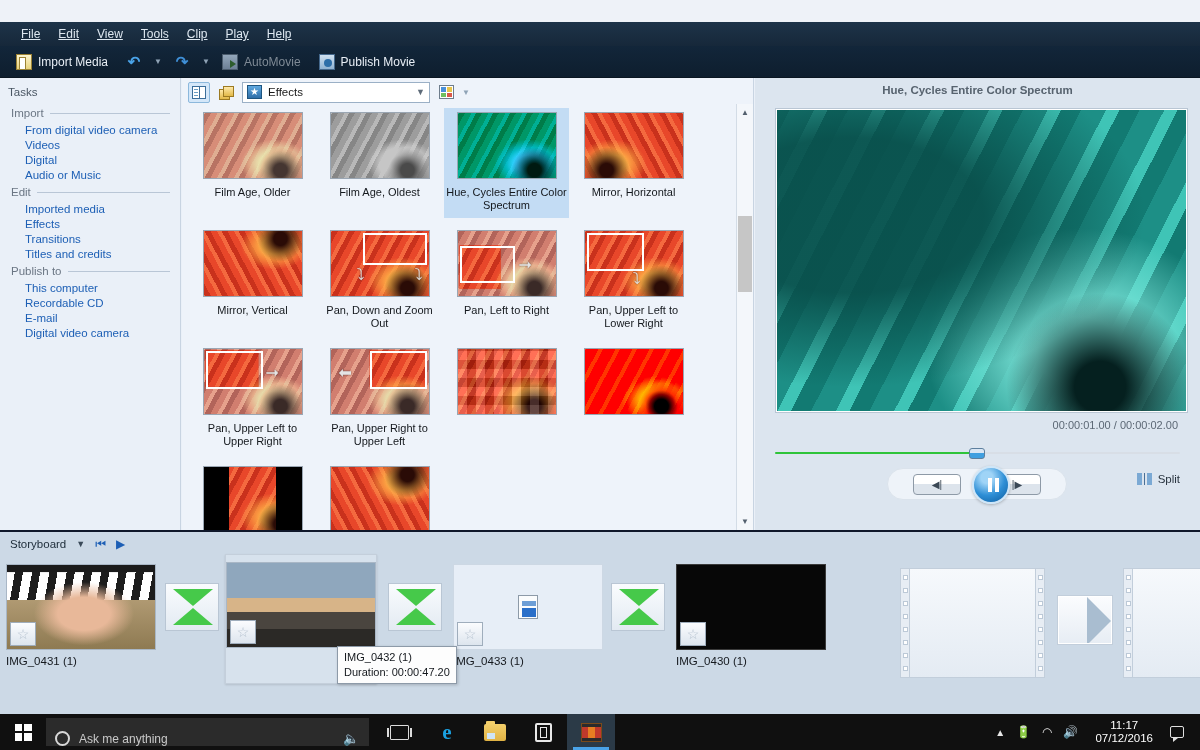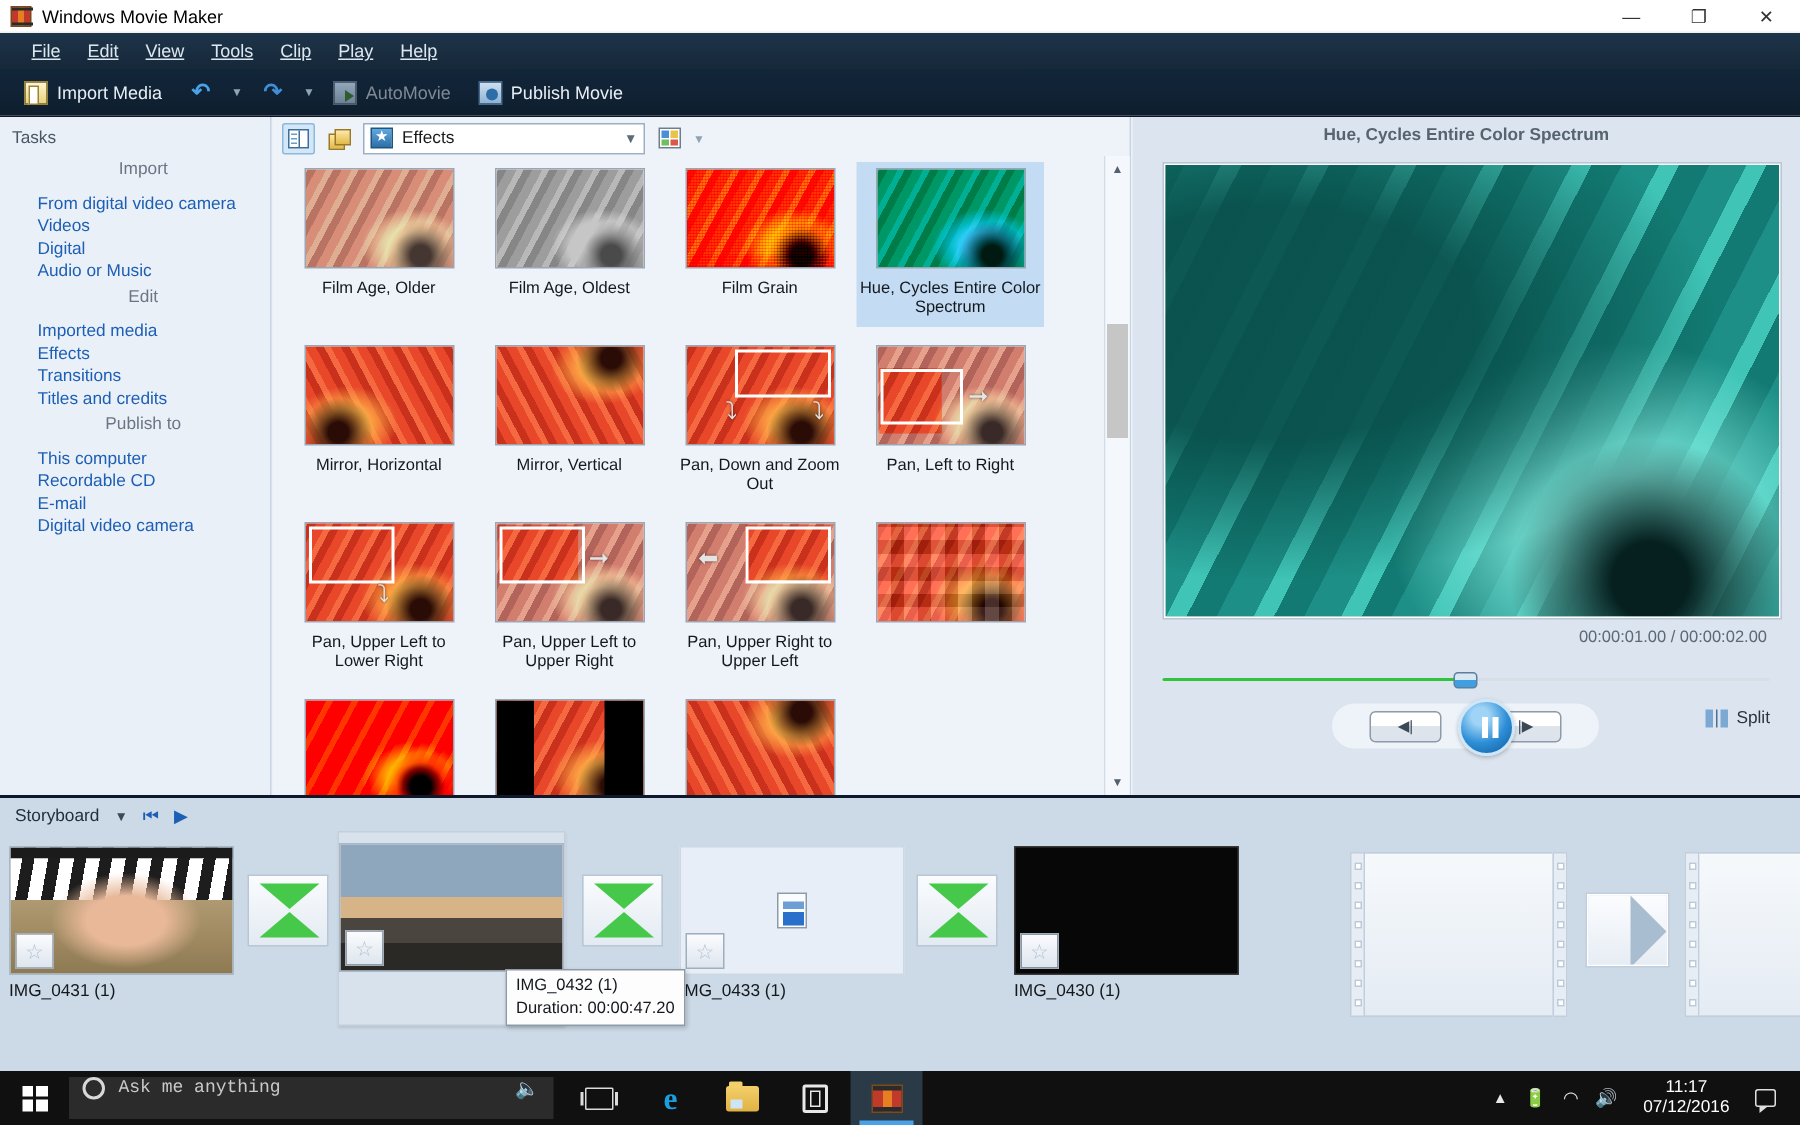--- a/index.html
+++ b/index.html
@@ -82,21 +82,21 @@
   
   .main { position:absolute; left:0; top:78px; width:1132px; height:452px; background:#eaf0f8; }
 
   
   .tasks {
     position:absolute; left:0; top:0; width:181px; height:452px;
     background:#eaf0f8; border-right:1px solid #c8d4e2;
     padding:8px 0 0 8px;
   }
   .tasks-title { font-size:11.5px; color:#4a5663; margin-bottom:9px; }
-  .tgroup { font-size:11.5px; color:#6b7684; display:flex; align-items:center; gap:6px; margin:4px 0 3px 3px;flex-direction:column; }
+  .tgroup { font-size:11.5px; color:#6b7684; display:flex; align-items:center; gap:6px; margin:4px 0 3px 3px; }
   .tgroup .rule { flex:1; height:1px; background:#b9c6d6; margin-right:10px; }
   .tlink { font-size:11.5px; color:#1d5fb5; padding:1.5px 0 1.5px 17px; cursor:pointer; }
 
   
   .effects-pane {
     position:absolute; left:182px; top:0; width:572px; height:452px;
     background:#eef3fa; border-right:1px solid #c8d4e2;
   }
   .eff-toolbar { height:26px; display:flex; align-items:center; gap:5px; padding:2px 0 0 6px; }
   .sqbtn { width:22px; height:21px; border:1px solid transparent; display:flex; align-items:center; justify-content:center; border-radius:2px; }
@@ -281,21 +281,21 @@
   .hs-btn { width:17px; text-align:center; font-size:9px; color:#4c5862; }
   .hs-track { flex:1; height:16px; position:relative; }
   .hs-thumb { position:absolute; left:0; top:0; height:16px; width:798px; background:#cdcdcd; }
 
   
   .taskbar { position:absolute; left:0; top:714px; width:1200px; height:36px; background:#101010; display:flex; align-items:center; }
   .start { width:46px; height:36px; display:flex; align-items:center; justify-content:center; }
   .win-logo { width:17px; height:17px; display:grid; grid-template-columns:1fr 1fr; grid-template-rows:1fr 1fr; gap:2px; }
   .win-logo i { background:#fff; display:block; }
   .search {
-    width:323px; height:28px; background:#2b2b2b; display:flex; align-items:flex-start; gap:9px; padding:0 9px;font-family:Liberation Mono, monospace;
+    width:323px; height:28px; background:#2b2b2b; display:flex; align-items:flex-end; gap:9px; padding:0 9px;
   }
   .circ { width:15px; height:15px; border:2px solid #d8d8d8; border-radius:50%; flex:none; }
   .search .ph { font-size:12px; color:#c9c9c9; }
   .mic { margin-left:auto; color:#d8d8d8; font-size:13px; }
   .tb-apps { display:flex; align-items:center; height:36px; margin-left:6px; }
   .tapp { width:48px; height:36px; display:flex; align-items:center; justify-content:center; position:relative; }
   .tapp.active { background:#2b3a47; }
   .tapp.active:after { content:""; position:absolute; left:6px; right:6px; bottom:0; height:3px; background:#4aa3e8; }
   .ic-taskview { width:19px; height:15px; border:1.5px solid #dcdcdc; position:relative; border-radius:1px; }
   .ic-taskview:before { content:""; position:absolute; left:-4px; top:2px; bottom:2px; width:2px; background:#dcdcdc; }
@@ -313,31 +313,20 @@
   .tray .chev { font-size:10px; }
   .clock { text-align:center; line-height:13px; font-size:11.5px; color:#fff; padding:0 6px; }
   .notif { width:14px; height:12px; border:1.5px solid #e0e0e0; border-radius:2px; position:relative; margin-right:6px; }
   .notif:after { content:""; position:absolute; left:2px; bottom:-5px; width:0; height:0; border-left:5px solid #e0e0e0; border-bottom:4px solid transparent; }
 </style>
 </head>
 <body>
 
 <div id="app">
 
-  <div class="titlebar">
-    <div class="tb-icon">
-        <div class="film"></div>
-      </div>
-    <div class="tb-title">Windows Movie Maker</div>
-    <div class="tb-buttons">
-      <div class="tb-btn">—</div>
-      <div class="tb-btn">❐</div>
-      <div class="tb-btn close">✕</div>
-    </div>
-  </div>
 
   <div class="menubar">
     <div class="menuitem"><u>File</u></div>
     <div class="menuitem"><u>Edit</u></div>
     <div class="menuitem"><u>View</u></div>
     <div class="menuitem"><u>Tools</u></div>
     <div class="menuitem"><u>Clip</u></div>
     <div class="menuitem"><u>Play</u></div>
     <div class="menuitem"><u>Help</u></div>
   </div>
@@ -434,26 +423,20 @@
             <div class="eff-label">Film Age, Older</div>
           </div>
 
           <div class="eff-item">
             <div class="eff-thumb">
                 <div class="fl fl-base fl-oldest"></div>
               </div>
             <div class="eff-label">Film Age, Oldest</div>
           </div>
 
-          <div class="eff-item">
-            <div class="eff-thumb">
-                <div class="fl fl-base fl-grain"></div>
-              </div>
-            <div class="eff-label">Film Grain</div>
-          </div>
 
 
           <div class="eff-item sel">
             <div class="eff-thumb">
                 <div class="fl fl-base fl-hue"></div>
               </div>
             <div class="eff-label">Hue, Cycles Entire Color Spectrum</div>
           </div>
 
           <div class="eff-item">

